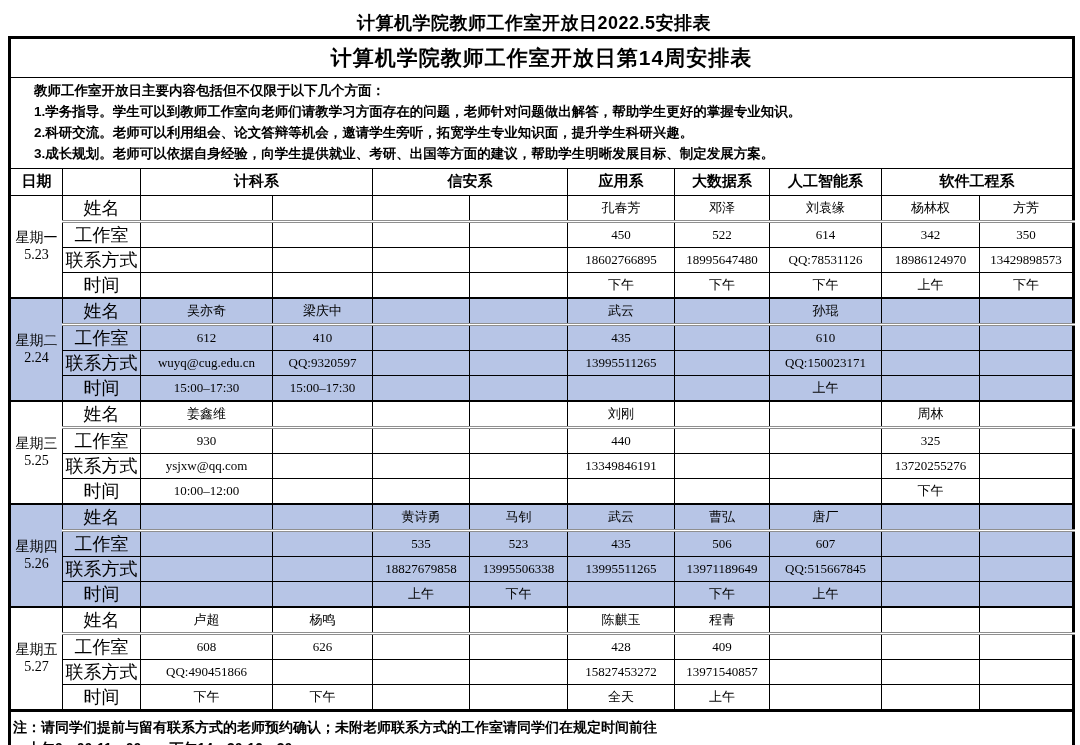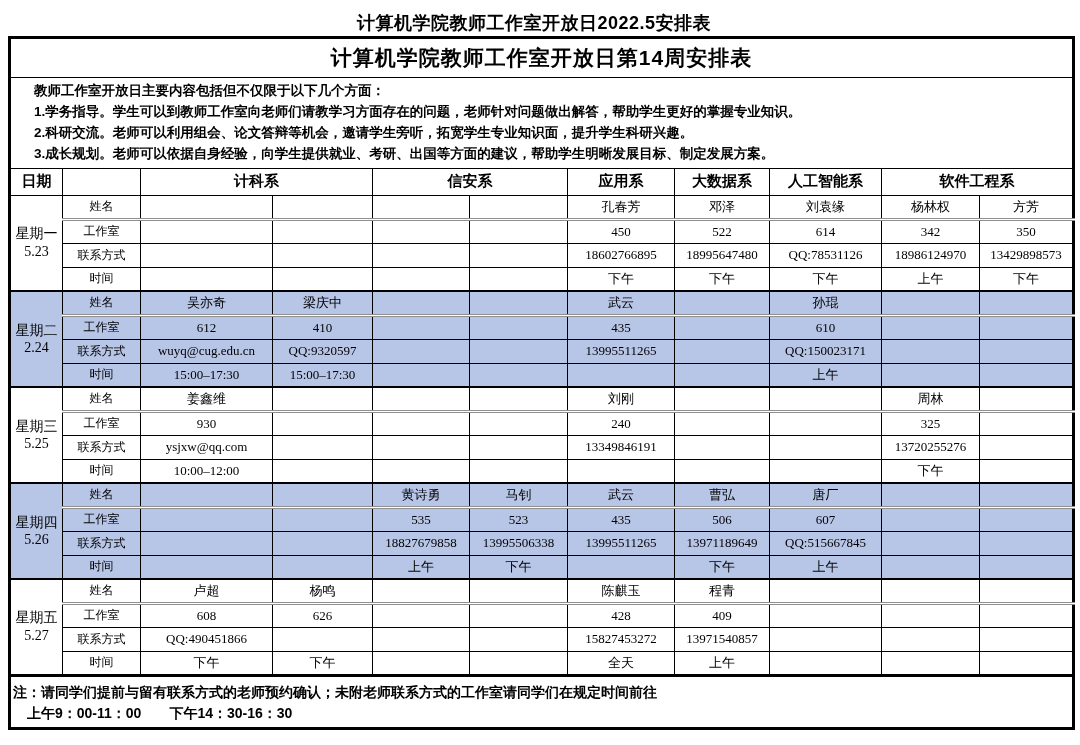--- a/index.html
+++ b/index.html
@@ -35,21 +35,21 @@
   tr.hdr td {
     height:27px; text-align:center; vertical-align:middle;
     font-family:"Liberation Sans", sans-serif; font-size:15px; font-weight:bold;
   }
 
   td.day-cell {
     text-align:center; vertical-align:middle;
     font-size:14px; line-height:1.25;
   }
   td.lbl {
-    height:24px; text-align:center; vertical-align:middle; font-size:12px;
+    height:24px; text-align:center; vertical-align:middle; font-size:18px;
   }
   td.data {
     height:24px; text-align:center; vertical-align:middle; font-size:13px;
   }
   tr.r-name td.lbl, tr.r-name td.data { border-bottom:3px double #8f8f8f; }
   tr.block-start td { border-top:2px solid #000; }
   tr.hl td { background:var(--hl, #b7c5e6); }
 
   tr.note-row td {
     height:53px; vertical-align:top; padding-top:5px; padding-left:2px;
@@ -221,21 +221,21 @@
         <td class="data"></td>
         <td class="data">周林</td>
         <td class="data"></td>
       </tr>
       <tr class="">
         <td class="lbl">工作室</td>
         <td class="data">930</td>
         <td class="data"></td>
         <td class="data"></td>
         <td class="data"></td>
-        <td class="data">240</td>
+        <td class="data">440</td>
         <td class="data"></td>
         <td class="data"></td>
         <td class="data">325</td>
         <td class="data"></td>
       </tr>
       <tr class="">
         <td class="lbl">联系方式</td>
         <td class="data">ysjxw@qq.com</td>
         <td class="data"></td>
         <td class="data"></td>

